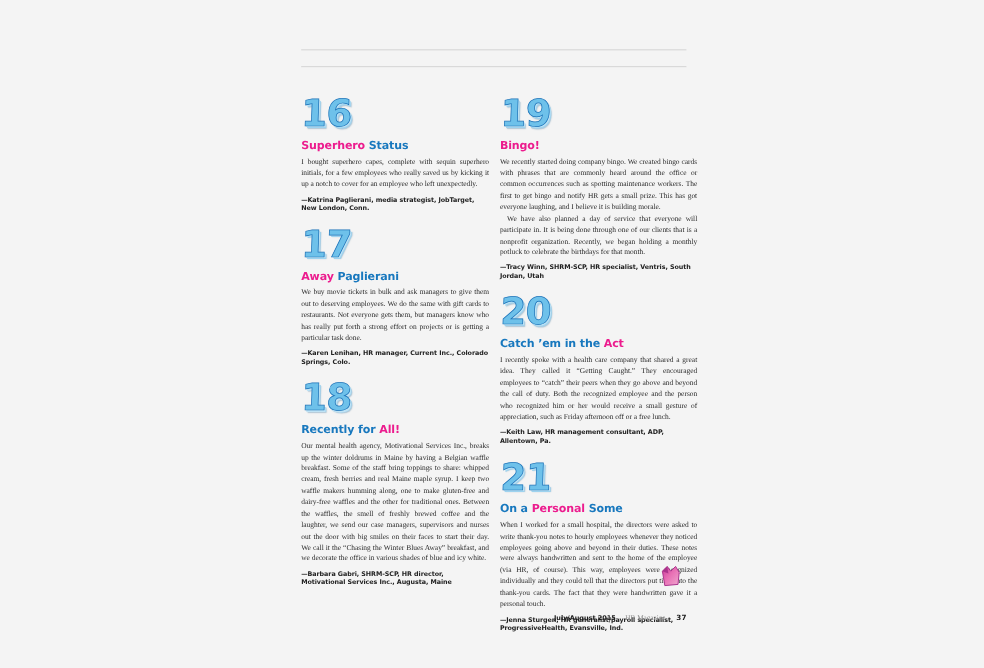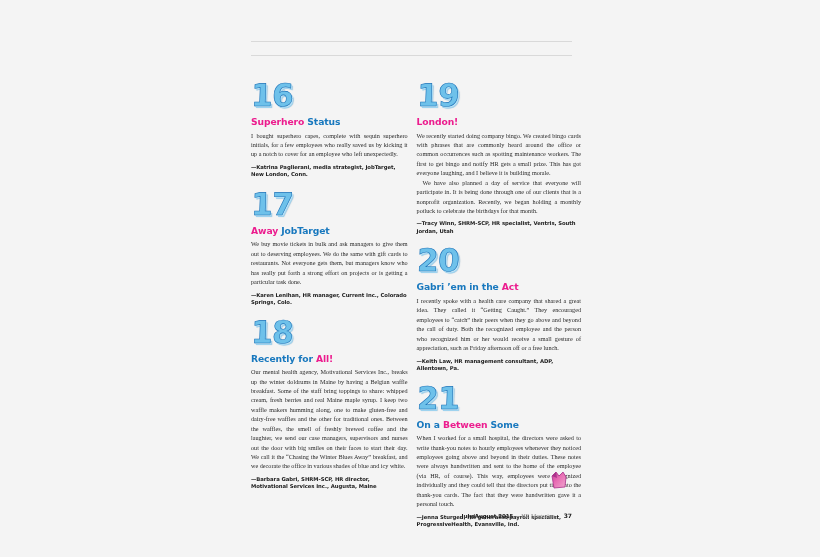--- a/index.html
+++ b/index.html
@@ -168,21 +168,21 @@
         <div class="body">
           <p>I bought superhero capes, complete with sequin superhero initials, for a few employees who really saved us by kicking it up a notch to cover for an employee who left unexpectedly.</p>
         </div>
         <div class="attrib">—Katrina Paglierani, media strategist, JobTarget, New London, Conn.</div>
       </div>
 
       <div class="tip">
         <div class="numeral">17</div>
         <div class="headline">
           <span class="hl-pink">Away</span>
-          <span class="hl-blue">JobTarget</span>
+          <span class="hl-blue">Paglierani</span>
         </div>
         <div class="body">
           <p>We buy movie tickets in bulk and ask managers to give them out to deserving employees. We do the same with gift cards to restaurants. Not everyone gets them, but managers know who has really put forth a strong effort on projects or is getting a particular task done.</p>
         </div>
         <div class="attrib">—Karen Lenihan, HR manager, Current Inc., Colorado Springs, Colo.</div>
       </div>
 
       <div class="tip">
         <div class="numeral">18</div>
         <div class="headline">
@@ -195,46 +195,46 @@
         <div class="attrib">—Barbara Gabri, SHRM-SCP, HR director, Motivational Services Inc., Augusta, Maine</div>
       </div>
 
     </div>
 
     <div class="col right">
 
       <div class="tip">
         <div class="numeral">19</div>
         <div class="headline">
-          <span class="hl-pink">London!</span>
+          <span class="hl-pink">Bingo!</span>
         </div>
         <div class="body">
           <p>We recently started doing company bingo. We created bingo cards with phrases that are commonly heard around the office or common occurrences such as spotting maintenance workers. The first to get bingo and notify HR gets a small prize. This has got everyone laughing, and I believe it is building morale.</p>
           <p class="indent">We have also planned a day of service that everyone will participate in. It is being done through one of our clients that is a nonprofit organization. Recently, we began holding a monthly potluck to celebrate the birthdays for that month.</p>
         </div>
         <div class="attrib">—Tracy Winn, SHRM-SCP, HR specialist, Ventris, South Jordan, Utah</div>
       </div>
 
       <div class="tip">
         <div class="numeral">20</div>
         <div class="headline">
-          <span class="hl-blue">Gabri ’em in the</span>
+          <span class="hl-blue">Catch ’em in the</span>
           <span class="hl-pink">Act</span>
         </div>
         <div class="body">
           <p>I recently spoke with a health care company that shared a great idea. They called it “Getting Caught.” They encouraged employees to “catch” their peers when they go above and beyond the call of duty. Both the recognized employee and the person who recognized him or her would receive a small gesture of appreciation, such as Friday afternoon off or a free lunch.</p>
         </div>
         <div class="attrib">—Keith Law, HR management consultant, ADP, Allentown, Pa.</div>
       </div>
 
       <div class="tip">
         <div class="numeral">21</div>
         <div class="headline">
           <span class="hl-blue">On a</span>
-          <span class="hl-pink">Between</span>
+          <span class="hl-pink">Personal</span>
           <span class="hl-blue">Some</span>
         </div>
         <div class="body">
           <p>When I worked for a small hospital, the directors were asked to write thank-you notes to hourly employees whenever they noticed employees going above and beyond in their duties. These notes were always handwritten and sent to the home of the employee (via HR, of course). This way, employees were recognized individually and they could tell that the directors put time into the thank-you cards. The fact that they were handwritten gave it a personal touch.</p>
         </div>
         <div class="attrib">—Jenna Sturgen, HR generalist/payroll specialist, ProgressiveHealth, Evansville, Ind.</div>
       </div>
 
     </div>
   </div>

